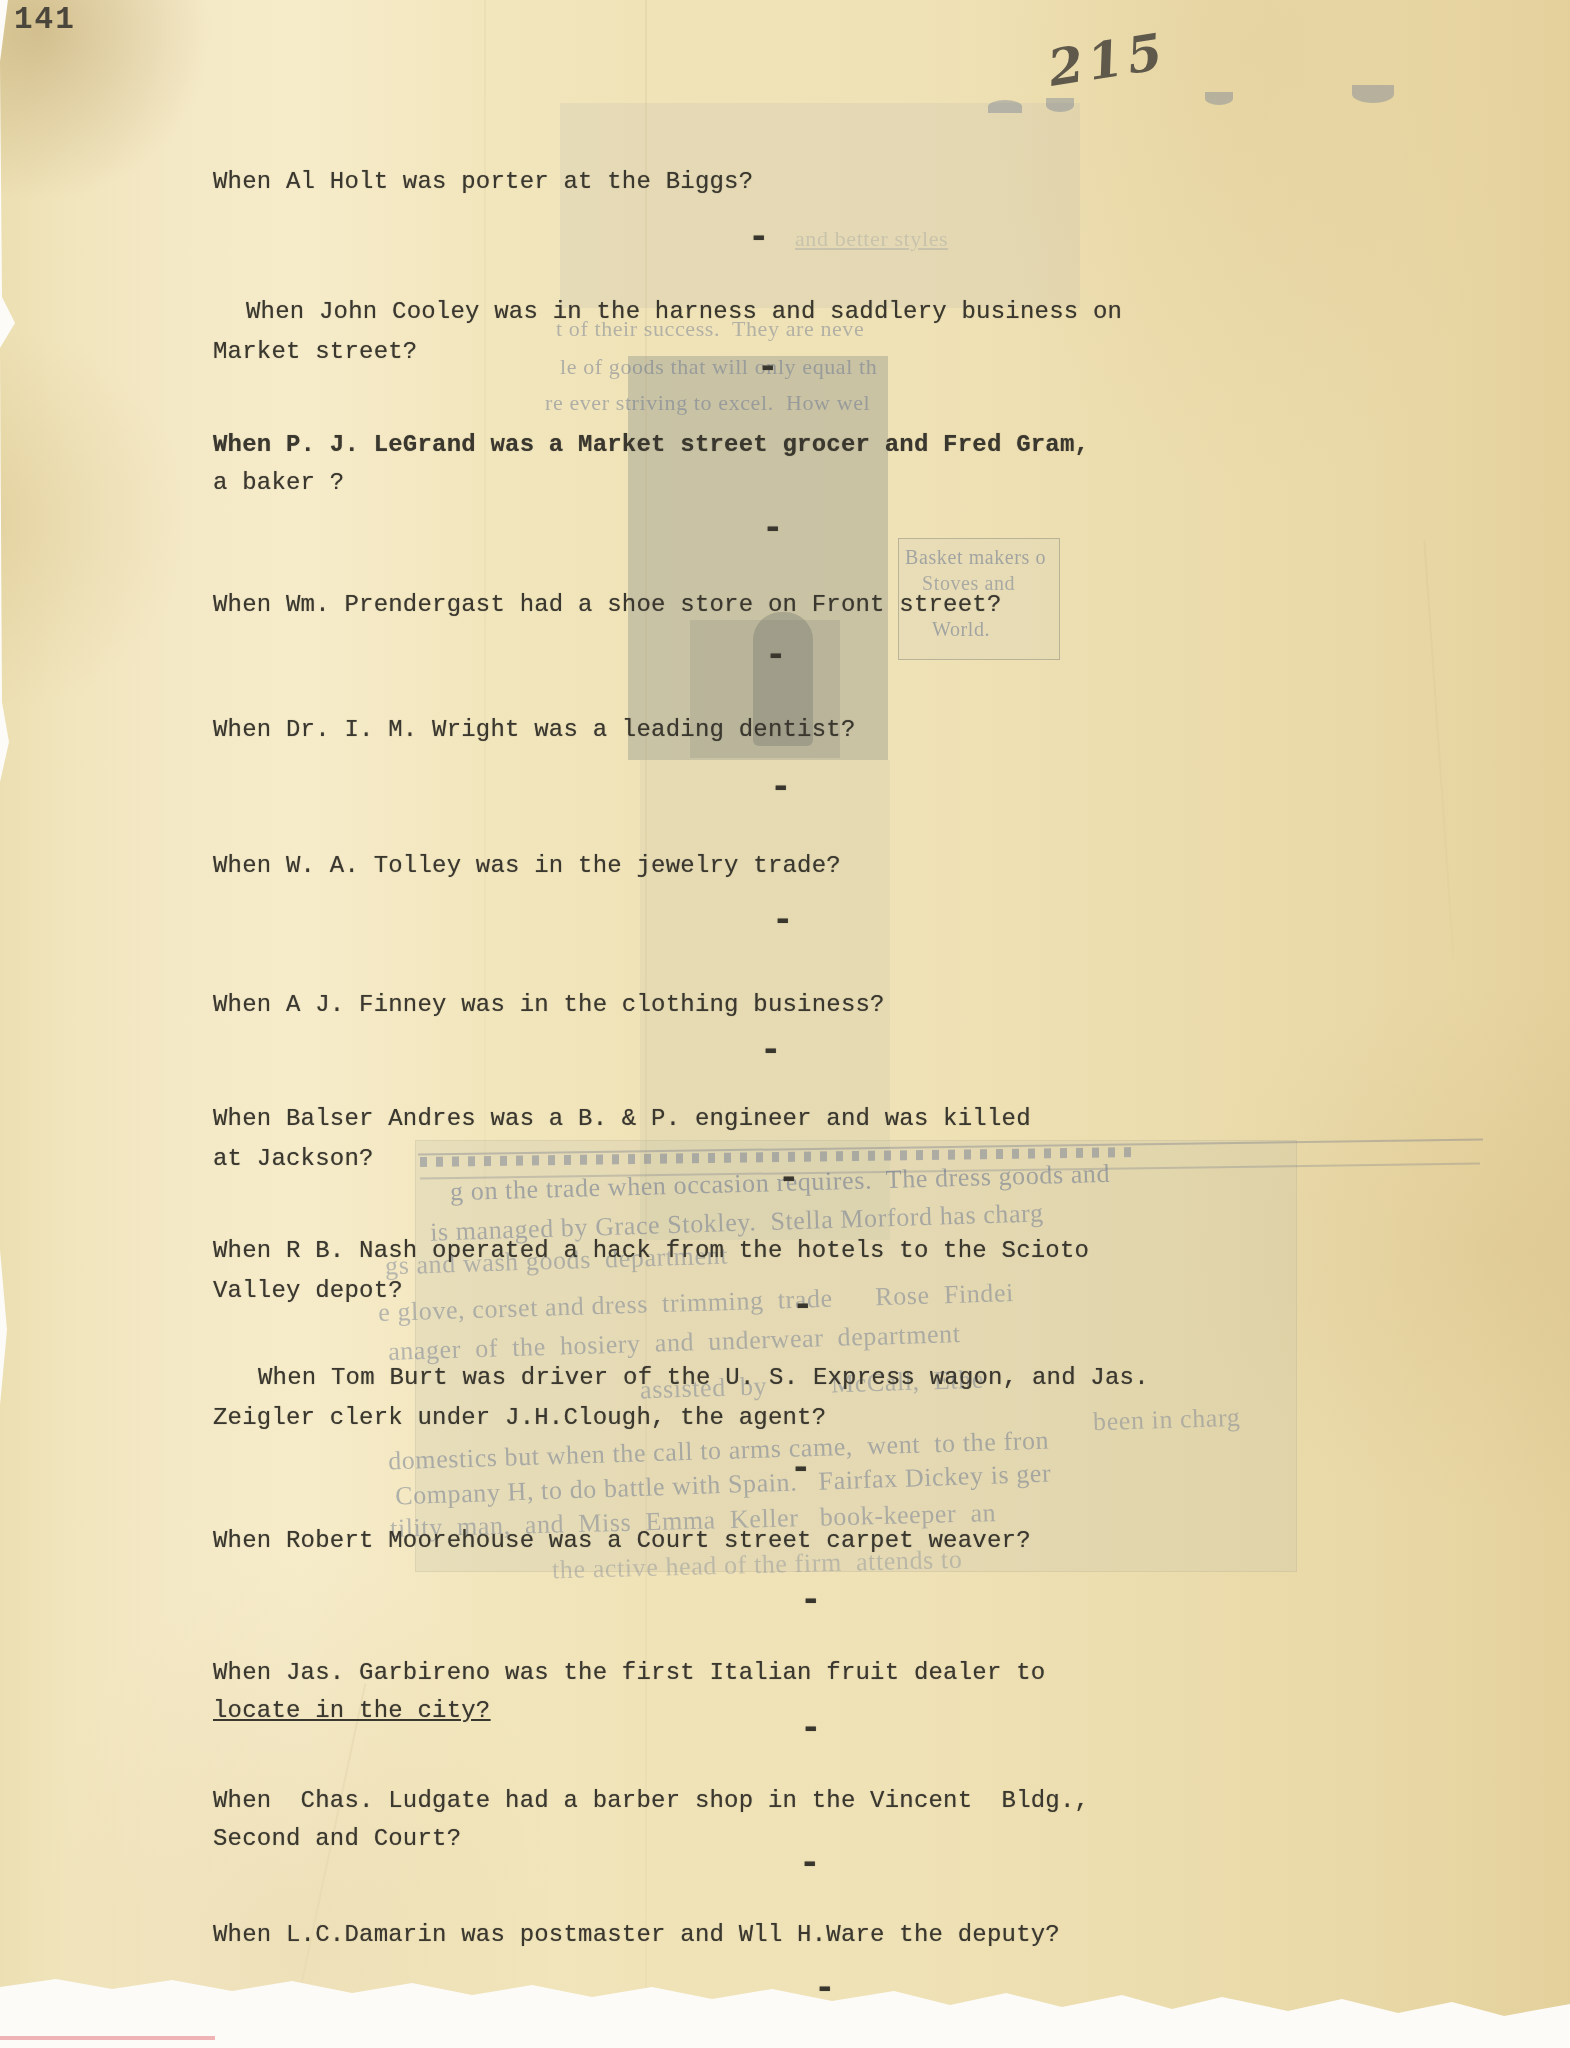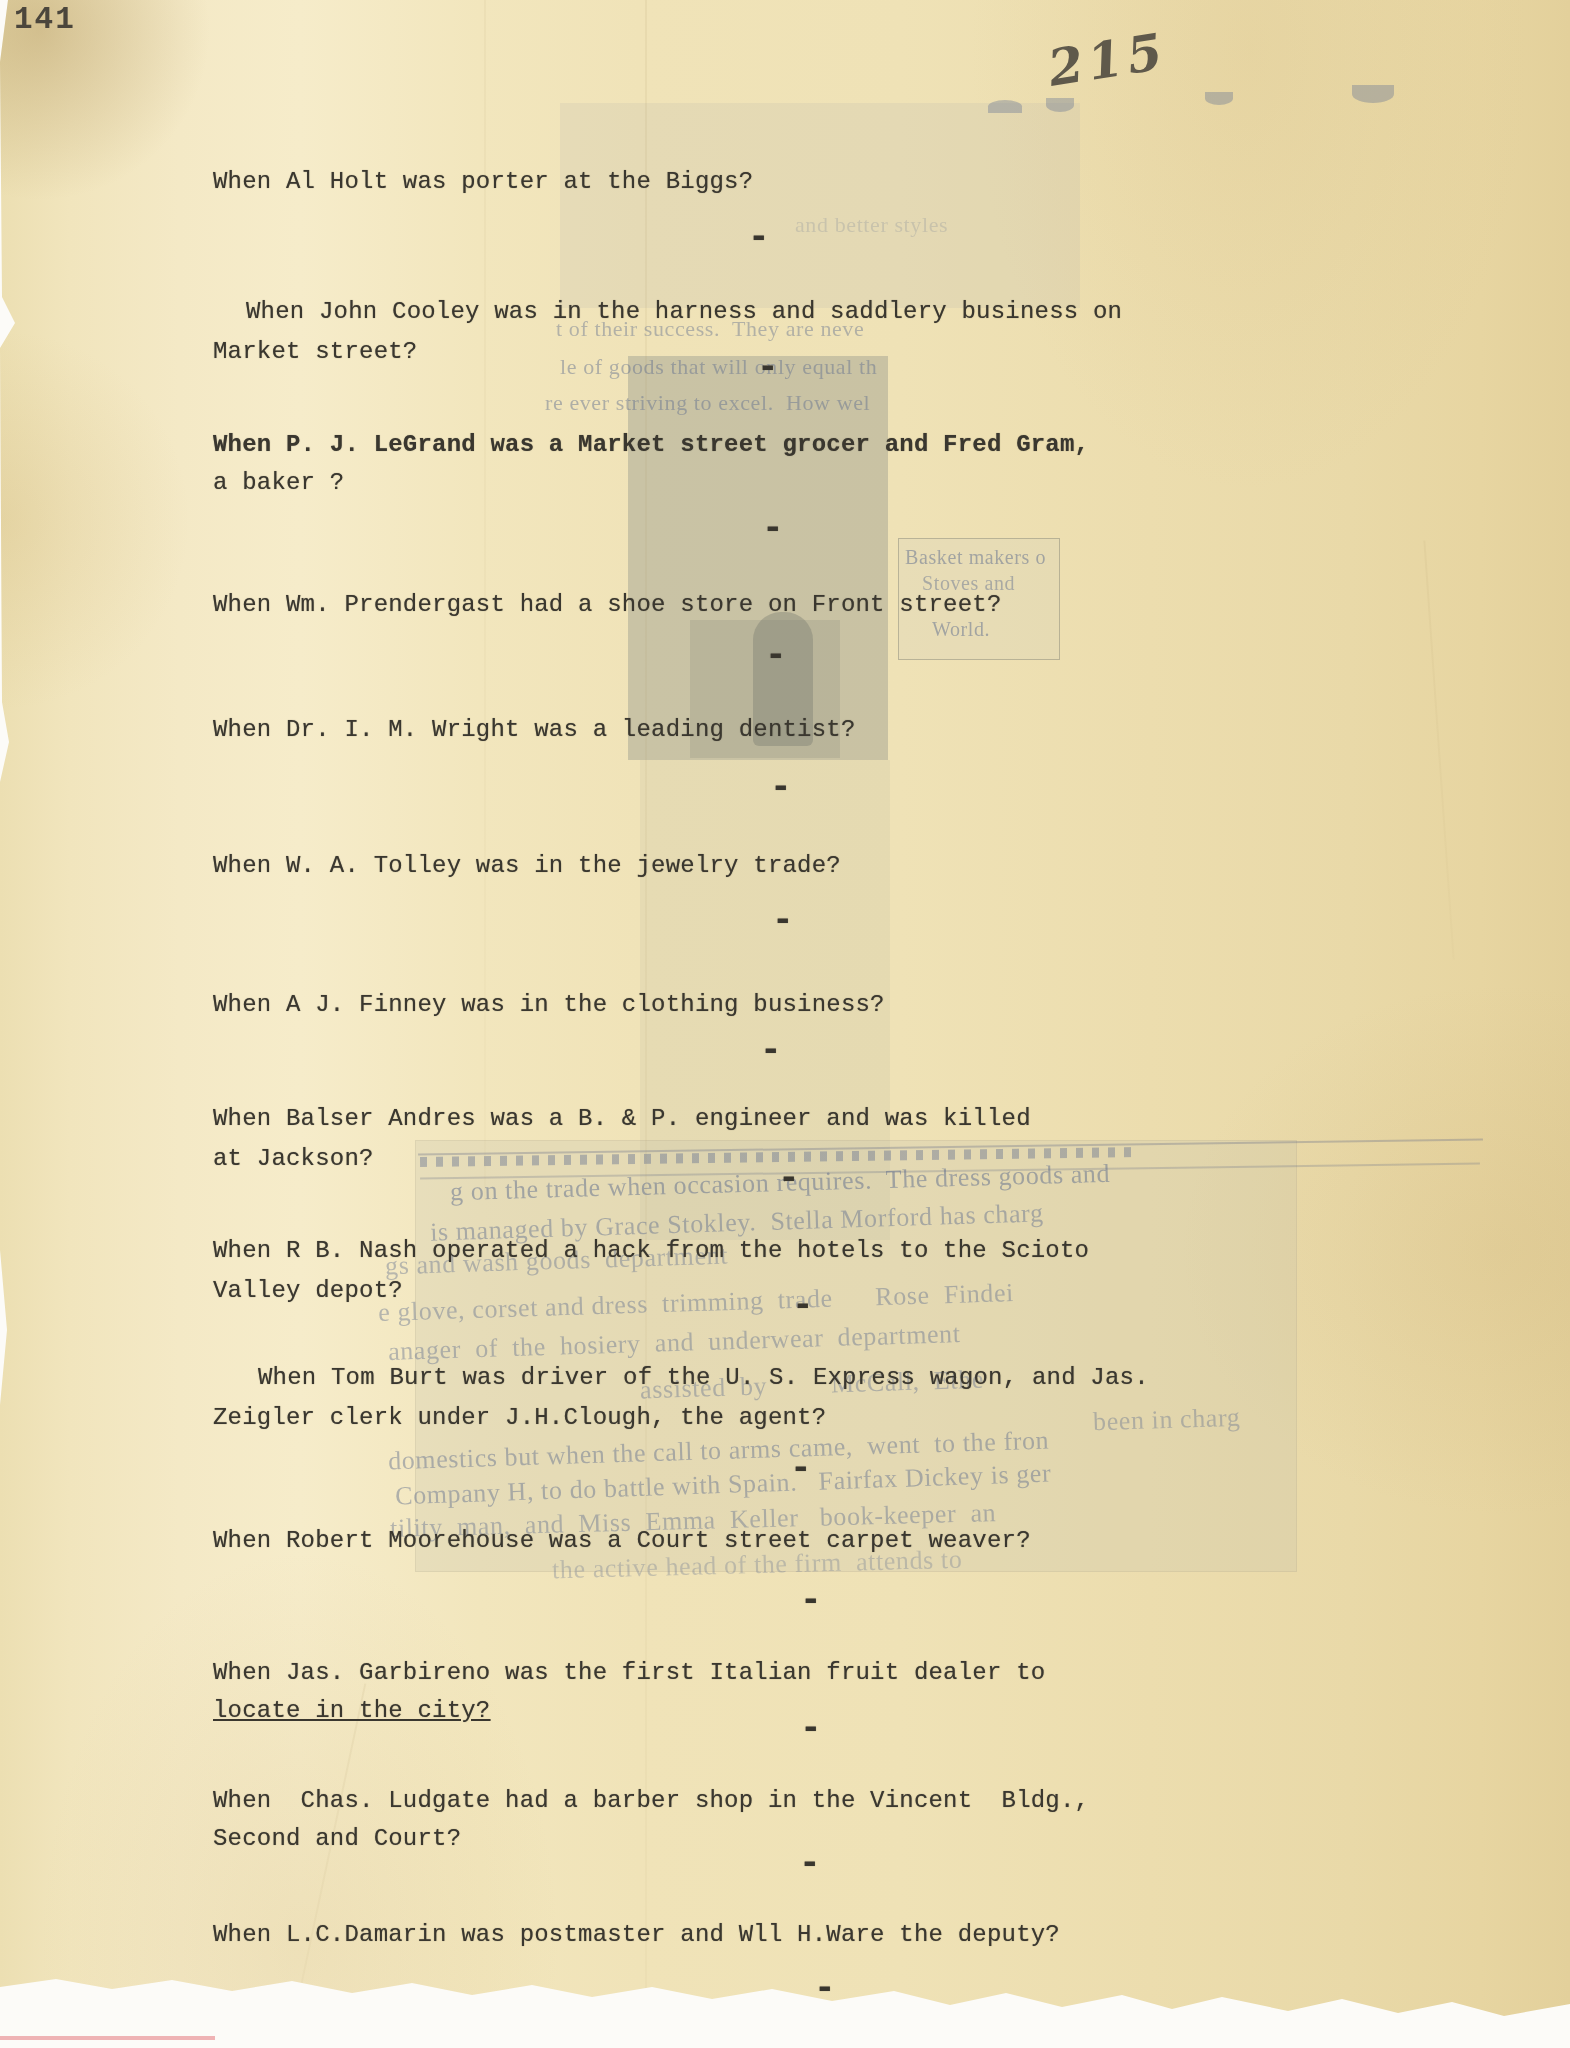--- a/index.html
+++ b/index.html
@@ -55,21 +55,21 @@
 
     <div class="bmark" style="left:988px;top:100px;width:34px;height:13px;border-radius:50% 50% 0 0;"></div>
     <div class="bmark" style="left:1046px;top:98px;width:28px;height:14px;border-radius:0 0 50% 50%;"></div>
     <div class="bmark" style="left:1205px;top:92px;width:28px;height:13px;border-radius:0 0 50% 50%;"></div>
     <div class="bmark" style="left:1352px;top:85px;width:42px;height:18px;border-radius:0 0 50% 50%;"></div>
 
     <div class="hand141">141</div>
     <div class="hand215">215</div>
 
     <div id="ghost-layer">
-        <div class="ghost" style="left: 795px; top: 212px; font-size: 22px; opacity: 0.2;">and better styles</div>
+        <div class="ghost" style="left: 795px; top: 226px; font-size: 22px; opacity: 0.2; text-decoration: underline;">and better styles</div>
         <div class="ghost" style="left: 556px; top: 316px; font-size: 22px; opacity: 0.42;">t of their success.  They are neve</div>
         <div class="ghost" style="left: 560px; top: 354px; font-size: 22px; opacity: 0.45;">le of goods that will only equal th</div>
         <div class="ghost" style="left: 545px; top: 390px; font-size: 22px; opacity: 0.45;">re ever striving to excel.  How wel</div>
         <div class="ghost" style="left: 905px; top: 546px; font-size: 20px; opacity: 0.5;">Basket makers o</div>
         <div class="ghost" style="left: 922px; top: 572px; font-size: 20px; opacity: 0.45;">Stoves and</div>
         <div class="ghost" style="left: 932px; top: 618px; font-size: 20px; opacity: 0.5;">World.</div>
         <div class="ghost" style="left: 450px; top: 1168px; font-size: 26px; opacity: 0.5; transform: rotate(-1.6deg);">g on the trade when occasion requires.  The dress goods and</div>
         <div class="ghost" style="left: 430px; top: 1208px; font-size: 26px; opacity: 0.45; transform: rotate(-1.8deg);">is managed by Grace Stokley.  Stella Morford has charg</div>
         <div class="ghost" style="left: 385px; top: 1246px; font-size: 26px; opacity: 0.4; transform: rotate(-1.8deg);">gs and wash goods  department</div>
         <div class="ghost" style="left: 378px; top: 1288px; font-size: 26px; opacity: 0.42; transform: rotate(-1.8deg);">e glove, corset and dress  trimming  trade      Rose  Findei</div>

